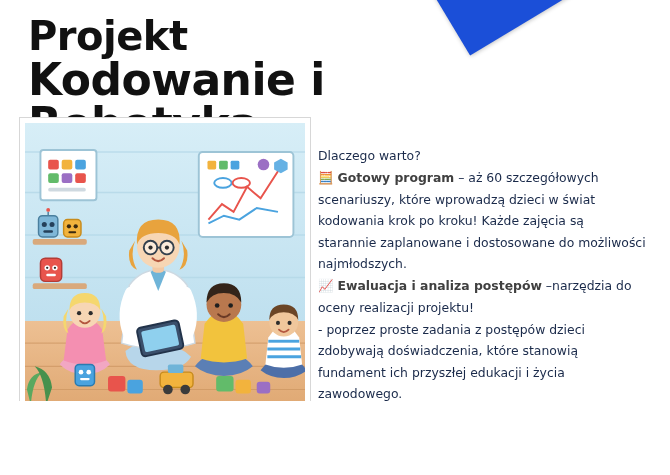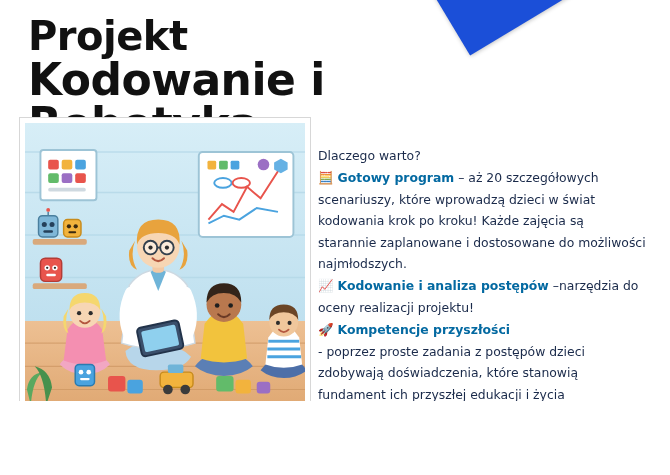--- a/index.html
+++ b/index.html
@@ -99,21 +99,21 @@
     position: absolute;
     left: 318px; top: 130px;
     width: 328px;
     font-size: 12.4px;
     line-height: 21.5px;
     color: #1a2a4a;
     margin-top: 15px;
   }
   .body-col p { margin: 0 0 0.5px 0; }
   .lead { color: #1a2a4a; }
-  .hl { font-weight: bold; color: #0369a1; }
+  .hl { font-weight: bold; color: #404040; }
   .emoji { font-size: 12.5px; }
   .bullet-line { }
 </style>
 </head>
 <body>
 
 <div id="poster">
 
   <div class="title-block">
     <div class="title-line1">Projekt</div>
@@ -313,30 +313,26 @@
     </svg>
   </div>
 
   <div class="footer-word">Przedszkole</div>
 
   <div class="body-col">
     <p class="lead">Dlaczego warto?</p>
 
     <p class="bullet-line">
       <span class="emoji">🧮</span>
-      <span class="hl">Gotowy program</span><span> – aż 20 szczegółowych scenariuszy, które wprowadzą dzieci w świat kodowania krok po kroku! Każde zajęcia są starannie zaplanowane i dostosowane do możliwości najmłodszych.</span>
+      <span class="hl">Gotowy program</span><span> – aż 60 szczegółowych scenariuszy, które wprowadzą dzieci w świat kodowania krok po kroku! Każde zajęcia są starannie zaplanowane i dostosowane do możliwości najmłodszych.</span>
     </p>
 
 
     <p class="bullet-line">
       <span class="emoji">📈</span>
-      <span class="hl">Kodowanie i analiza postępów</span><span> –narzędzia do oceny realizacji projektu!</span>
+      <span class="hl">Ewaluacja i analiza postępów</span><span> –narzędzia do oceny realizacji projektu!</span>
     </p>
 
-    <p class="bullet-line">
-      <span class="emoji">🚀</span>
-      <span class="hl">Kompetencje przyszłości</span><span></span>
-    </p>
 
     <p> - poprzez proste zadania z postępów dzieci zdobywają doświadczenia, które stanowią fundament ich przyszłej edukacji i życia zawodowego.</p>
   </div>
 
 </div>
 
 </body></html>

